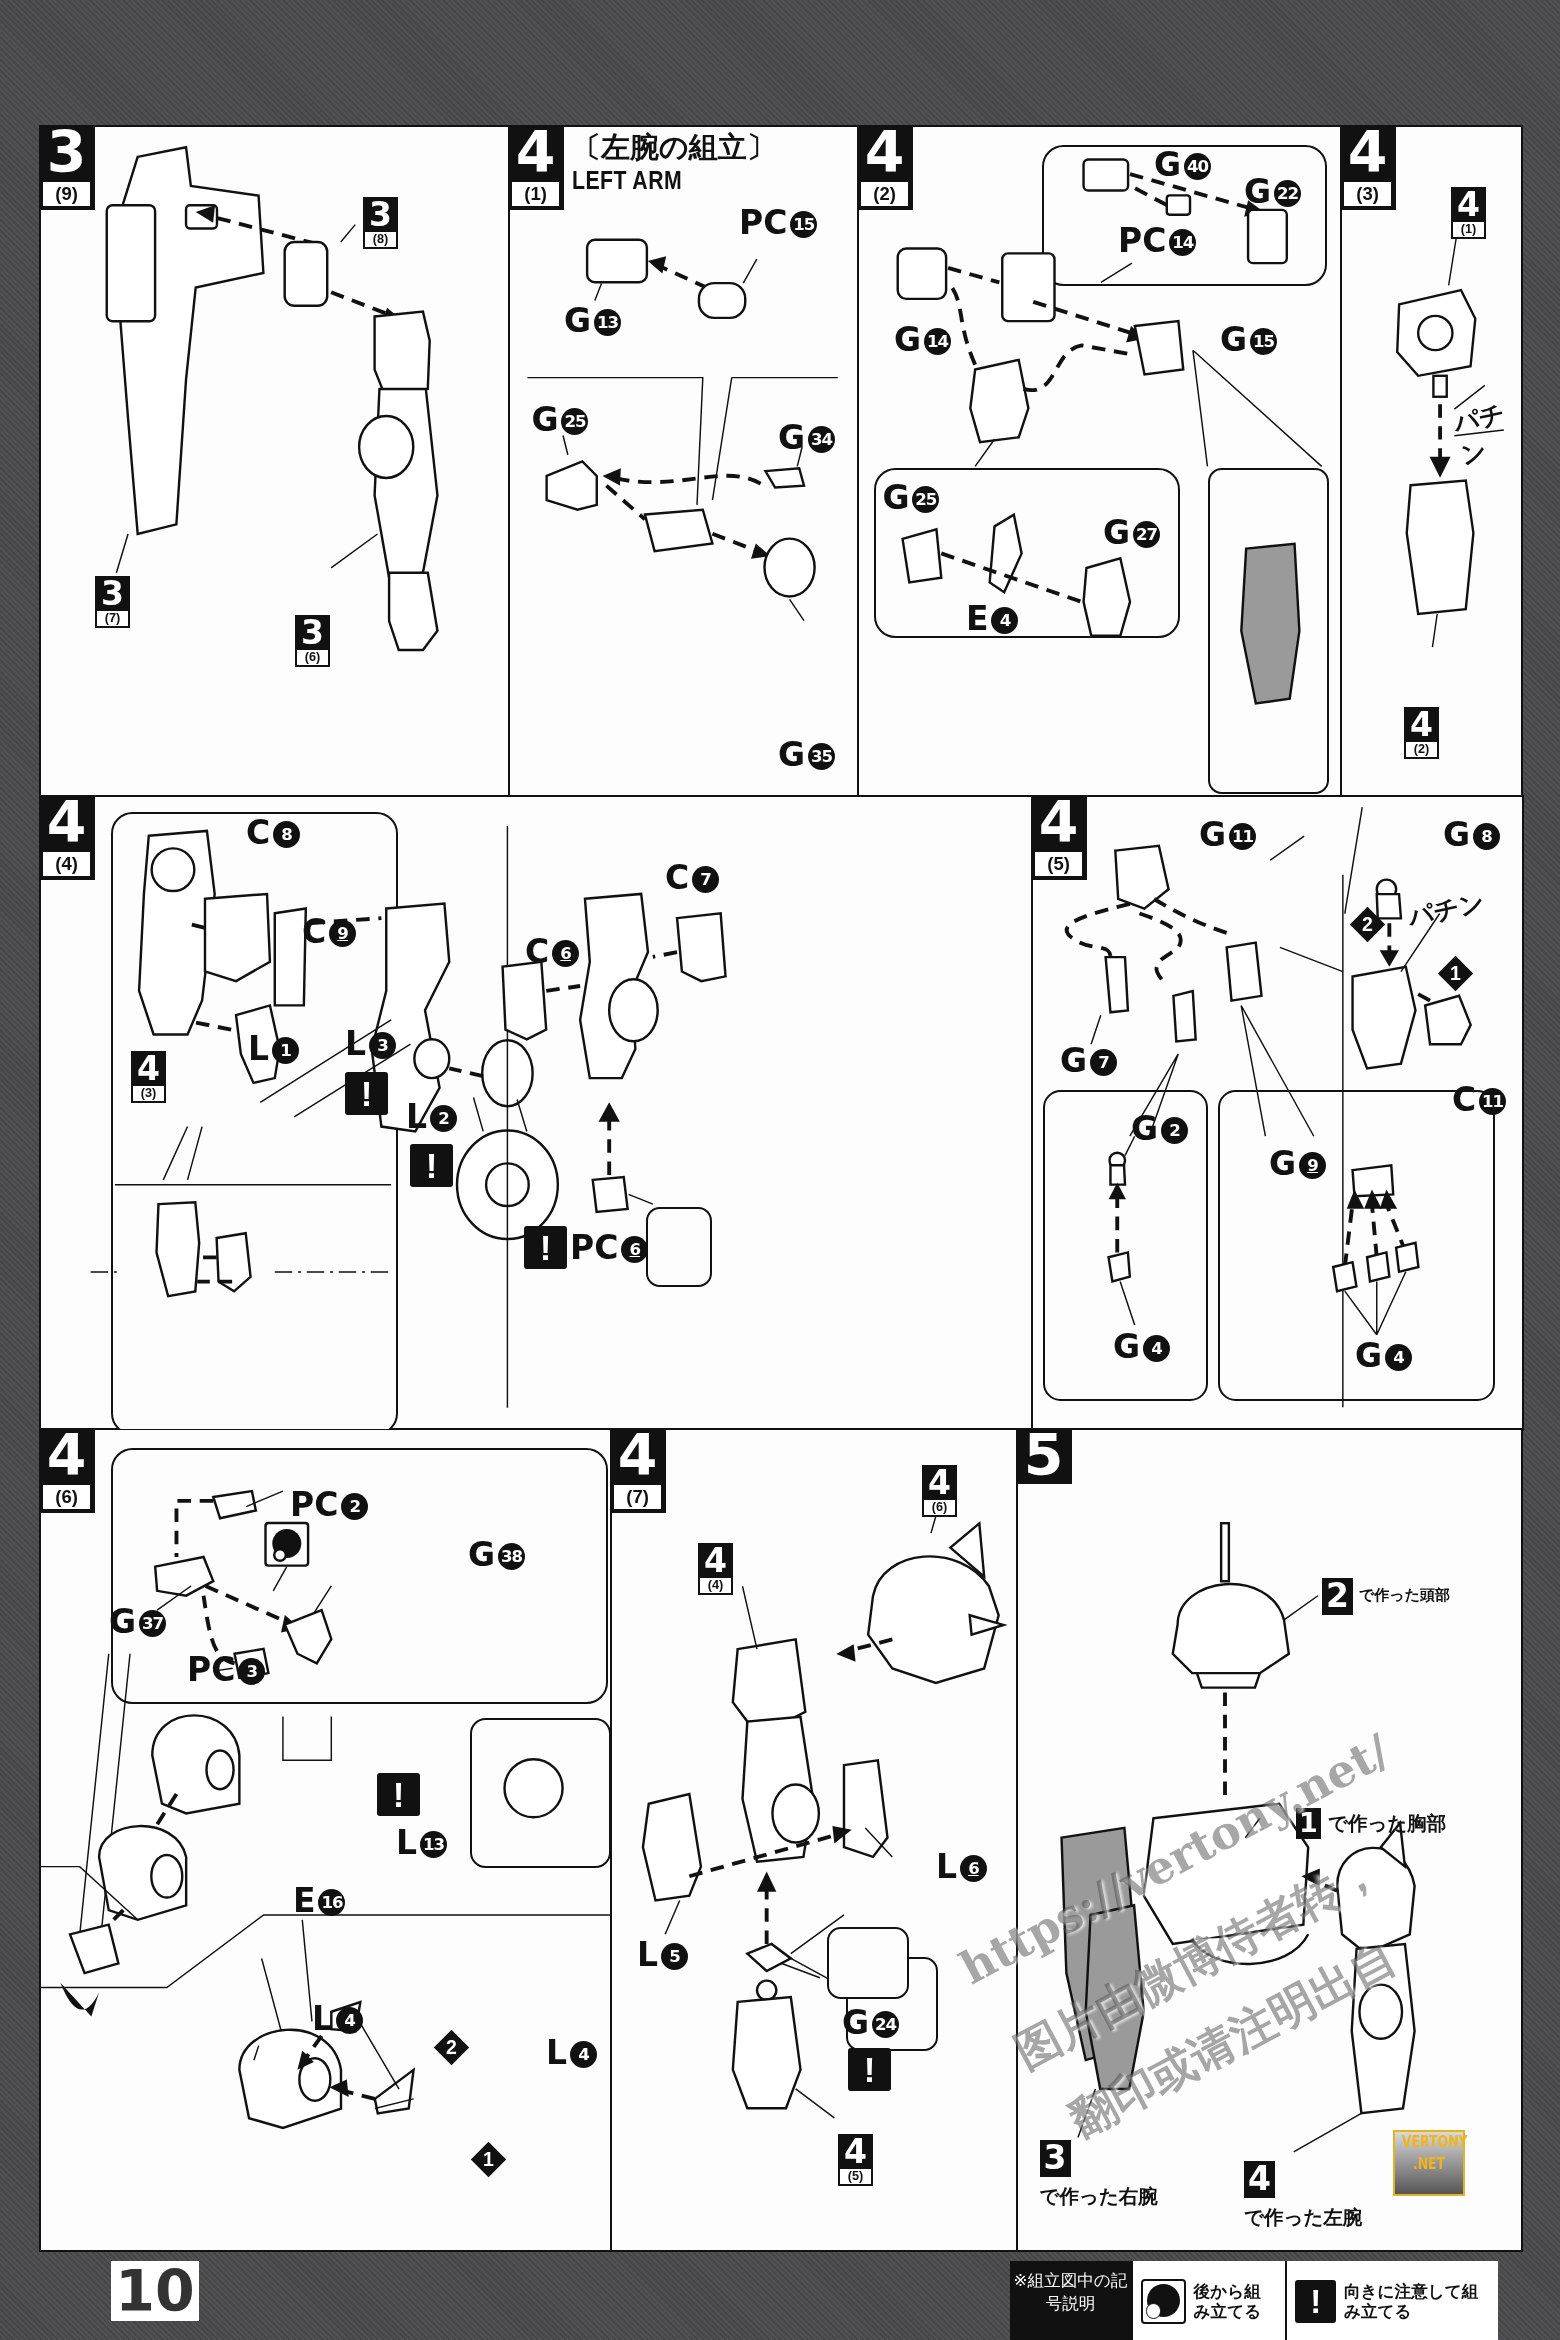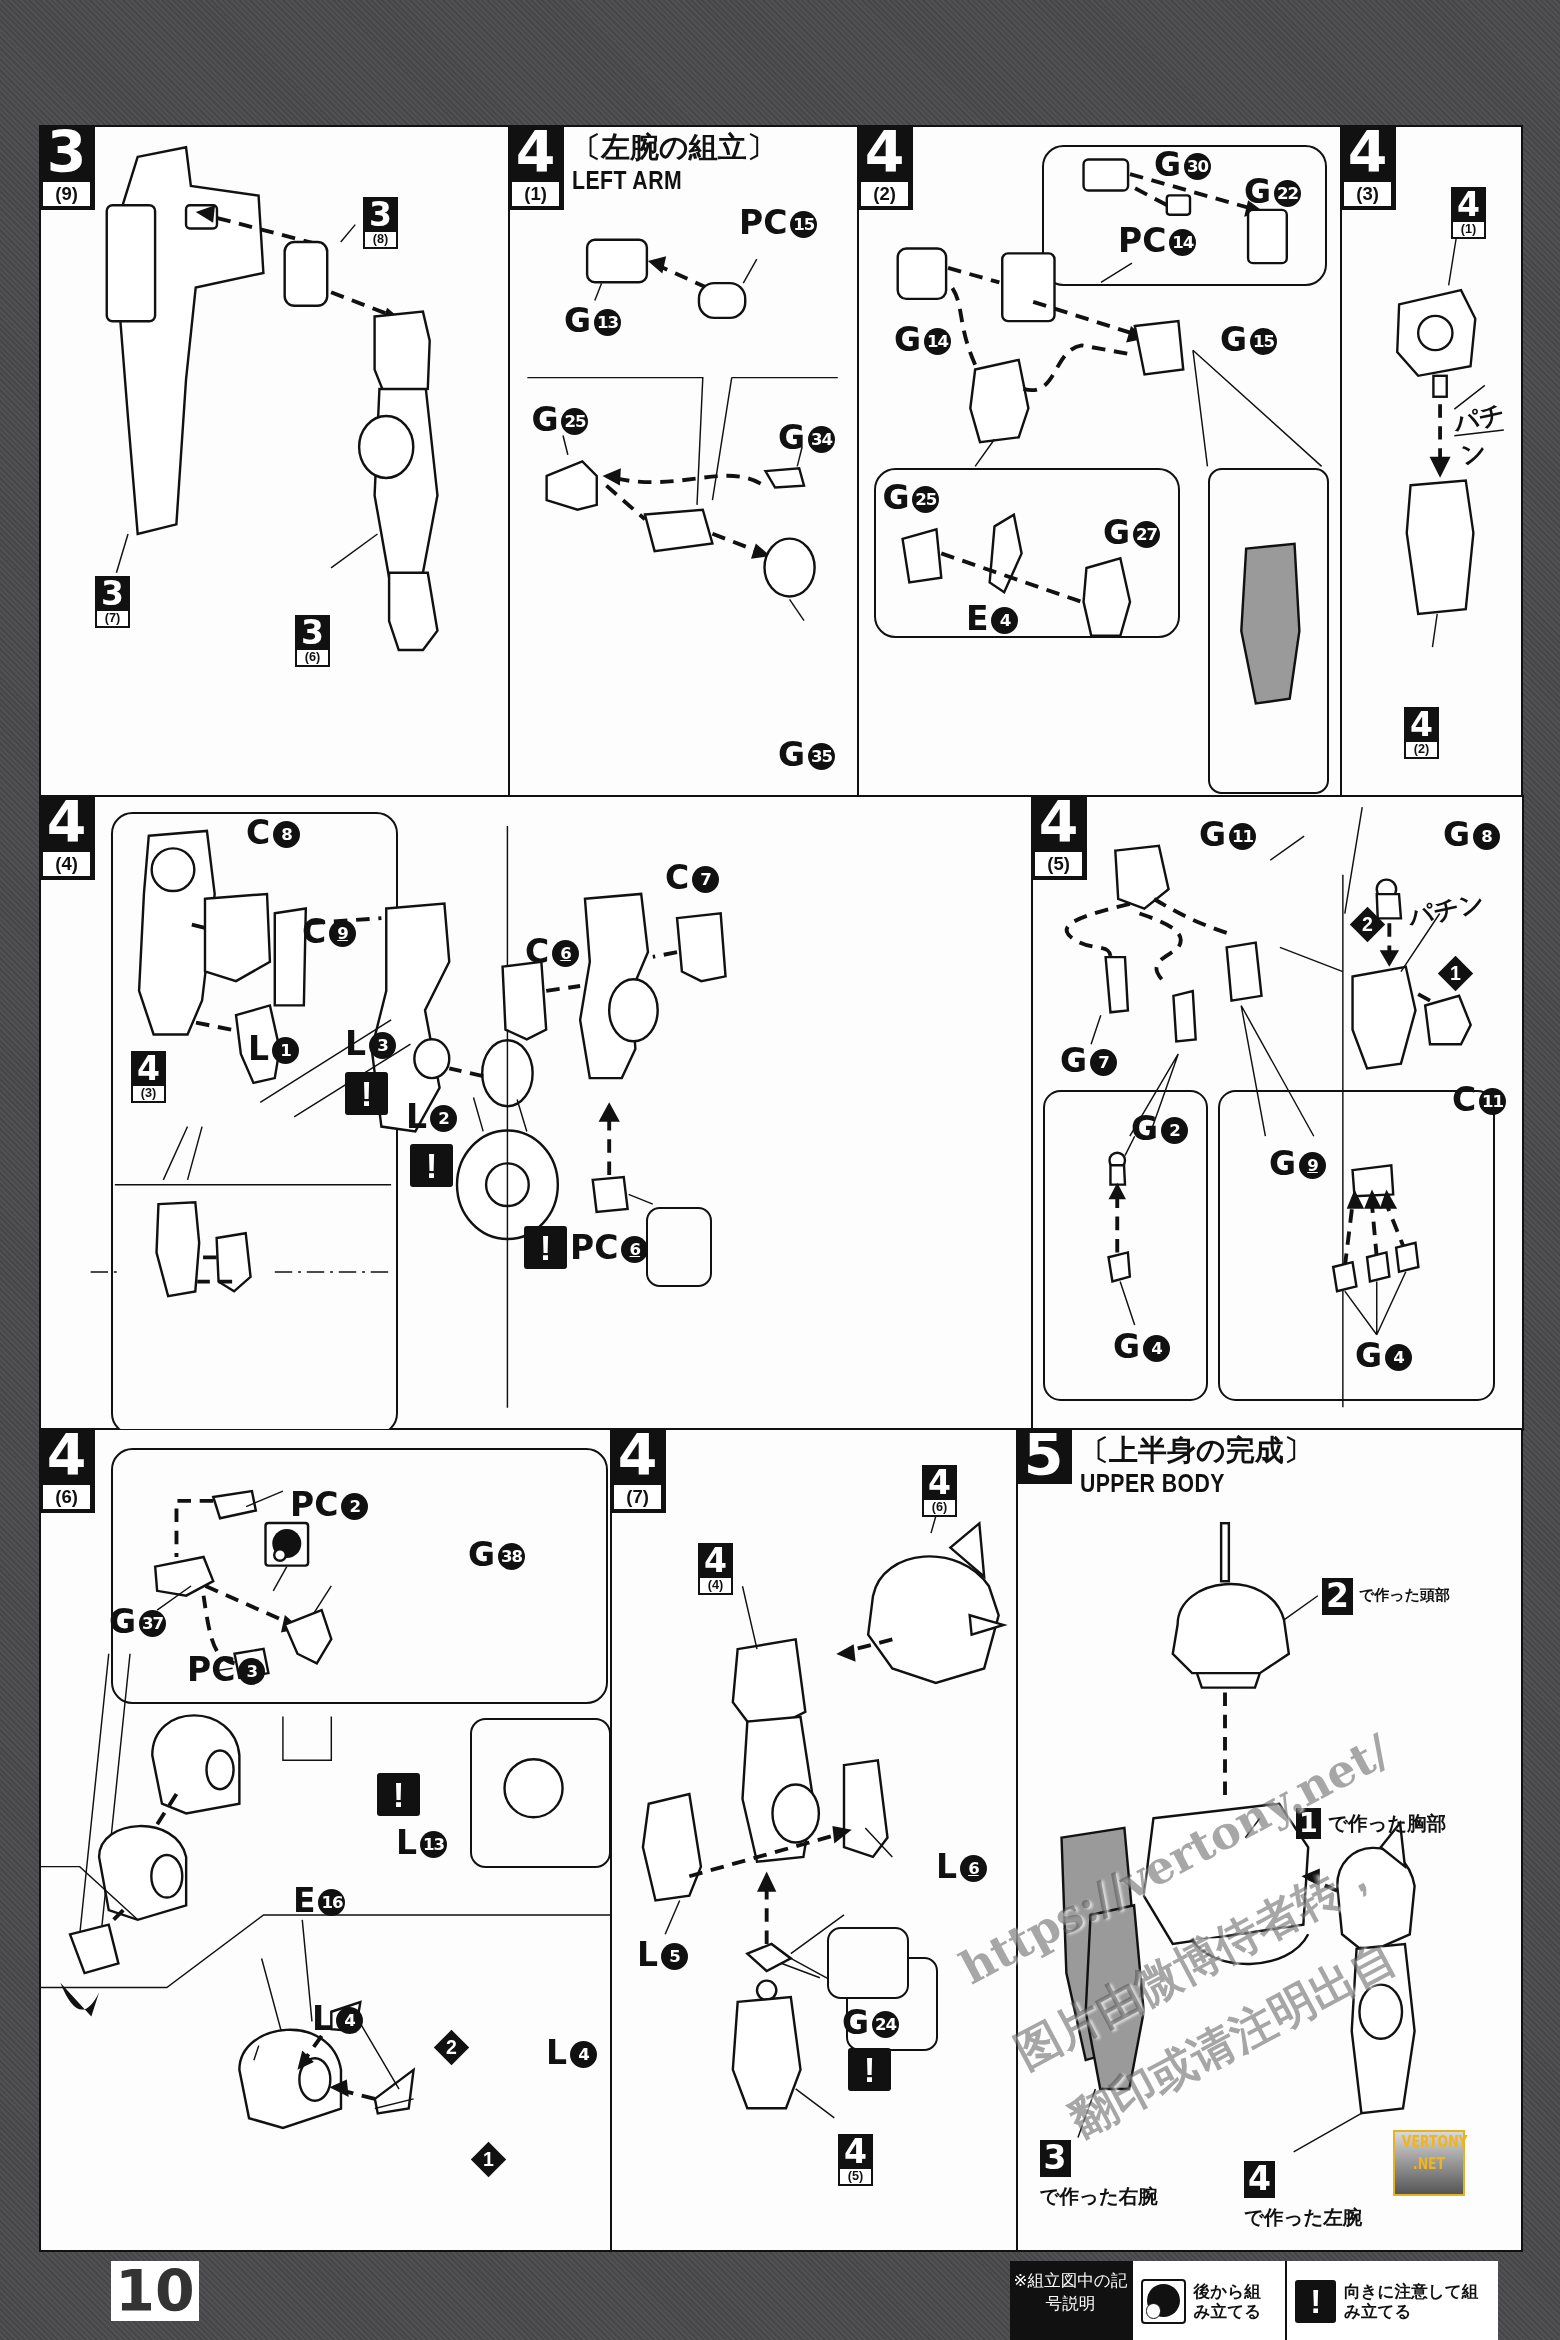--- a/index.html
+++ b/index.html
@@ -150,21 +150,21 @@
     <path class="p" d="M120 250 L165 240 L175 290 L165 320 L125 325 L115 290 Z"></path>
     <path class="d" d="M120 245 C100 200, 110 180, 92 160"></path>
     <path class="d" d="M170 270 C205 280, 200 230, 230 225 L285 235"></path>
     <path class="p" d="M45 425 L80 415 L85 465 L52 470 Z"></path>
     <path class="p" d="M140 412 L160 400 L168 440 L150 480 L135 470 Z"></path>
     <path class="p" d="M235 455 L270 445 L280 490 L270 525 L240 525 L232 490 Z"></path>
     <path class="d" d="M85 440 L230 490"></path>
     <path class="g" d="M400 435 L450 430 L455 520 L445 590 L410 595 L395 520 Z"></path>
     <path class="l" d="M250 160 L282 140 M140 322 L120 350 M345 230 L360 350 M345 230 L478 350"></path>
   </svg>
-  <div class="label" style="left:295px;top:19.5px;"><span>G</span><span class="c">30</span></div>
+  <div class="label" style="left:295px;top:19.5px;"><span>G</span><span class="c">40</span></div>
   <div class="label" style="left:385px;top:47px;"><span>G</span><span class="c">22</span></div>
   <div class="label" style="left:259px;top:96px;"><span>PC</span><span class="c">14</span></div>
   <div class="label" style="left:35px;top:195px;"><span>G</span><span class="c">14</span></div>
   <div class="label" style="left:361px;top:195px;"><span>G</span><span class="c">15</span></div>
   <div class="label" style="left:23.4px;top:353px;"><span>G</span><span class="c">25</span></div>
   <div class="label" style="left:244px;top:388px;"><span>G</span><span class="c">27</span></div>
   <div class="label" style="left:107px;top:458px;margin-top:16px;"><span>E</span><span class="c">4</span></div>
 </div>
 
 <div class="panel" style="left:1340px;top:125px;width:183px;height:673px;">
@@ -407,24 +407,20 @@
   <div class="label" style="left:324px;top:419px;"><span>L</span><span class="c u">6</span></div>
   <div class="label" style="left:25px;top:507px;"><span>L</span><span class="c">5</span></div>
   <div class="label" style="left:230px;top:575px;"><span>G</span><span class="c">24</span></div>
   <div class="warn" style="left:236px;top:618px;">!</div>
 </div>
 
 <div class="panel" style="left:1016px;top:1428px;width:507px;height:824px;">
   <div class="stepbox" style="padding-bottom:0;">
     <span class="num">5</span>
   </div>
-  <div class="ptitle">
-    <span class="jp">〔上半身の完成〕</span>
-    <span class="en">UPPER BODY</span>
-  </div>
   <svg class="art" viewBox="0 0 520 845">
     <rect class="p" x="210" y="95" width="8" height="60"></rect>
     <path class="p" d="M165 200 C165 150, 260 140, 275 195 L280 230 L250 250 L180 250 L160 230 Z"></path>
     <path class="p" d="M185 250 L250 250 L245 265 L190 265 Z"></path>
     <path class="d" d="M214 270 L214 380"></path>
     <path class="g" d="M45 420 L110 410 L120 520 L105 640 L70 650 L50 560 Z"></path>
     <path class="p" d="M140 400 L270 385 L300 430 L295 510 L160 530 L130 480 Z"></path>
     <path class="g" d="M75 500 L120 490 L130 600 L115 680 L85 680 L70 600 Z"></path>
     <path class="p" d="M180 525 C200 560, 280 560, 300 520" fill="none"></path>
     <path class="p" d="M330 470 C330 420, 400 415, 410 470 L405 520 L360 540 L335 520 Z"></path>

